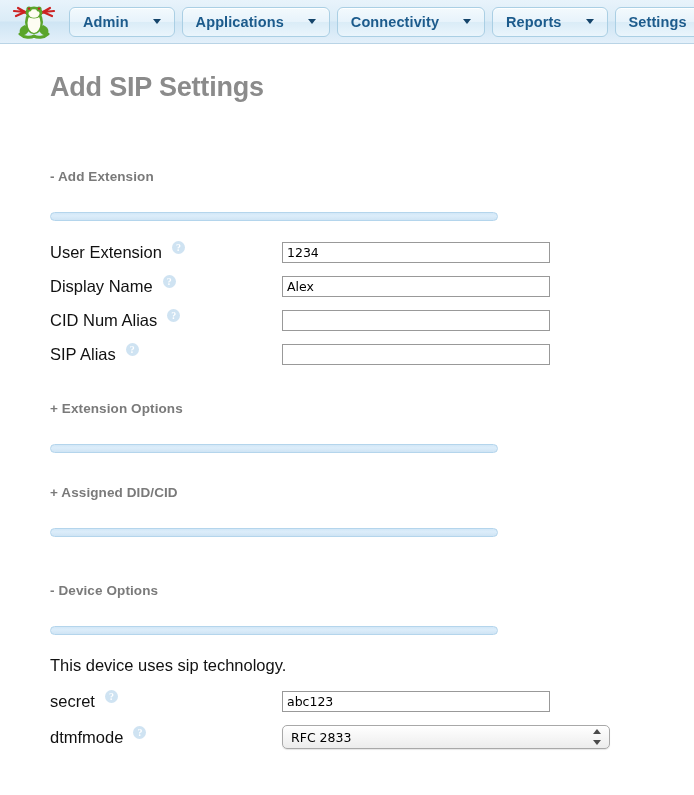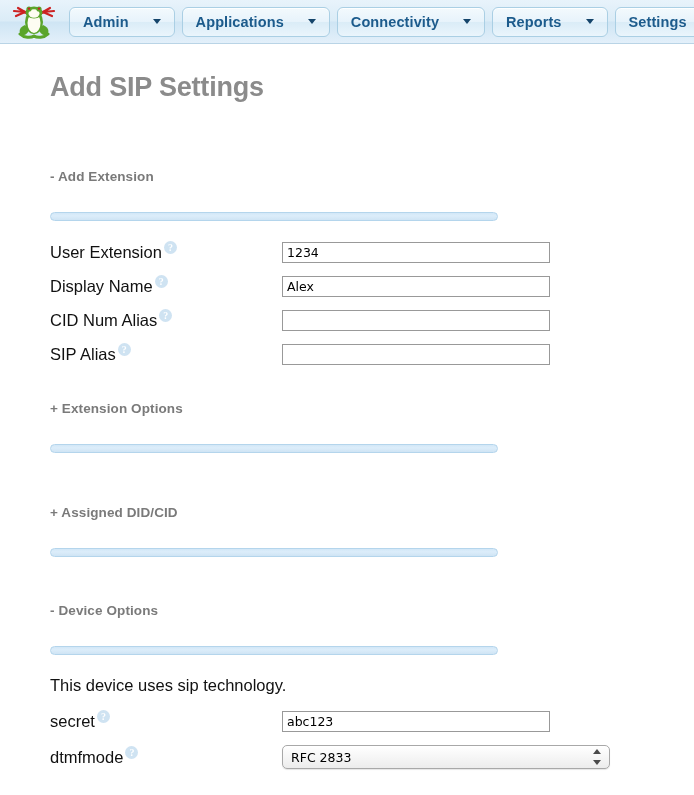--- a/index.html
+++ b/index.html
@@ -95,20 +95,21 @@
     border: 1px solid #b4d5ec;
     border-radius: 5px;
     background: linear-gradient(to bottom, #d2e7f7 0%, #dcedfa 40%, #cfe4f4 100%);
   }
 
   
   .form-row {
     display: flex;
     align-items: center;
     height: 28px;
+    gap: 8px;
   }
   .field-label {
     font-size: 16.5px;
     color: #111111;
     white-space: nowrap;
   }
   .help-icon {
     display: inline-block;
     width: 13px;
     height: 13px;
@@ -292,21 +293,21 @@
     <span class="field-control">
       <input class="text-input" type="text" value="" style="">
     </span>
   </div>
 
   <div class="section" style="margin-top:31px;">
     <div class="section-head">+ Extension Options</div>
     <div class="divider" style="margin-top:27px;"></div>
   </div>
 
-  <div class="section" style="margin-top:50px;">
+  <div class="section" style="margin-top:30px;">
     <div class="section-head">+ Assigned DID/CID</div>
     <div class="divider" style="margin-top:27px;"></div>
   </div>
 
   <div class="section" style="margin-top:44px;text-decoration:underline;">
     <div class="section-head">- Device Options</div>
     <div class="divider" style="margin-top:27px;"></div>
   </div>
 
   <div class="device-note" style="margin-top:21px;">This device uses sip technology.</div>

